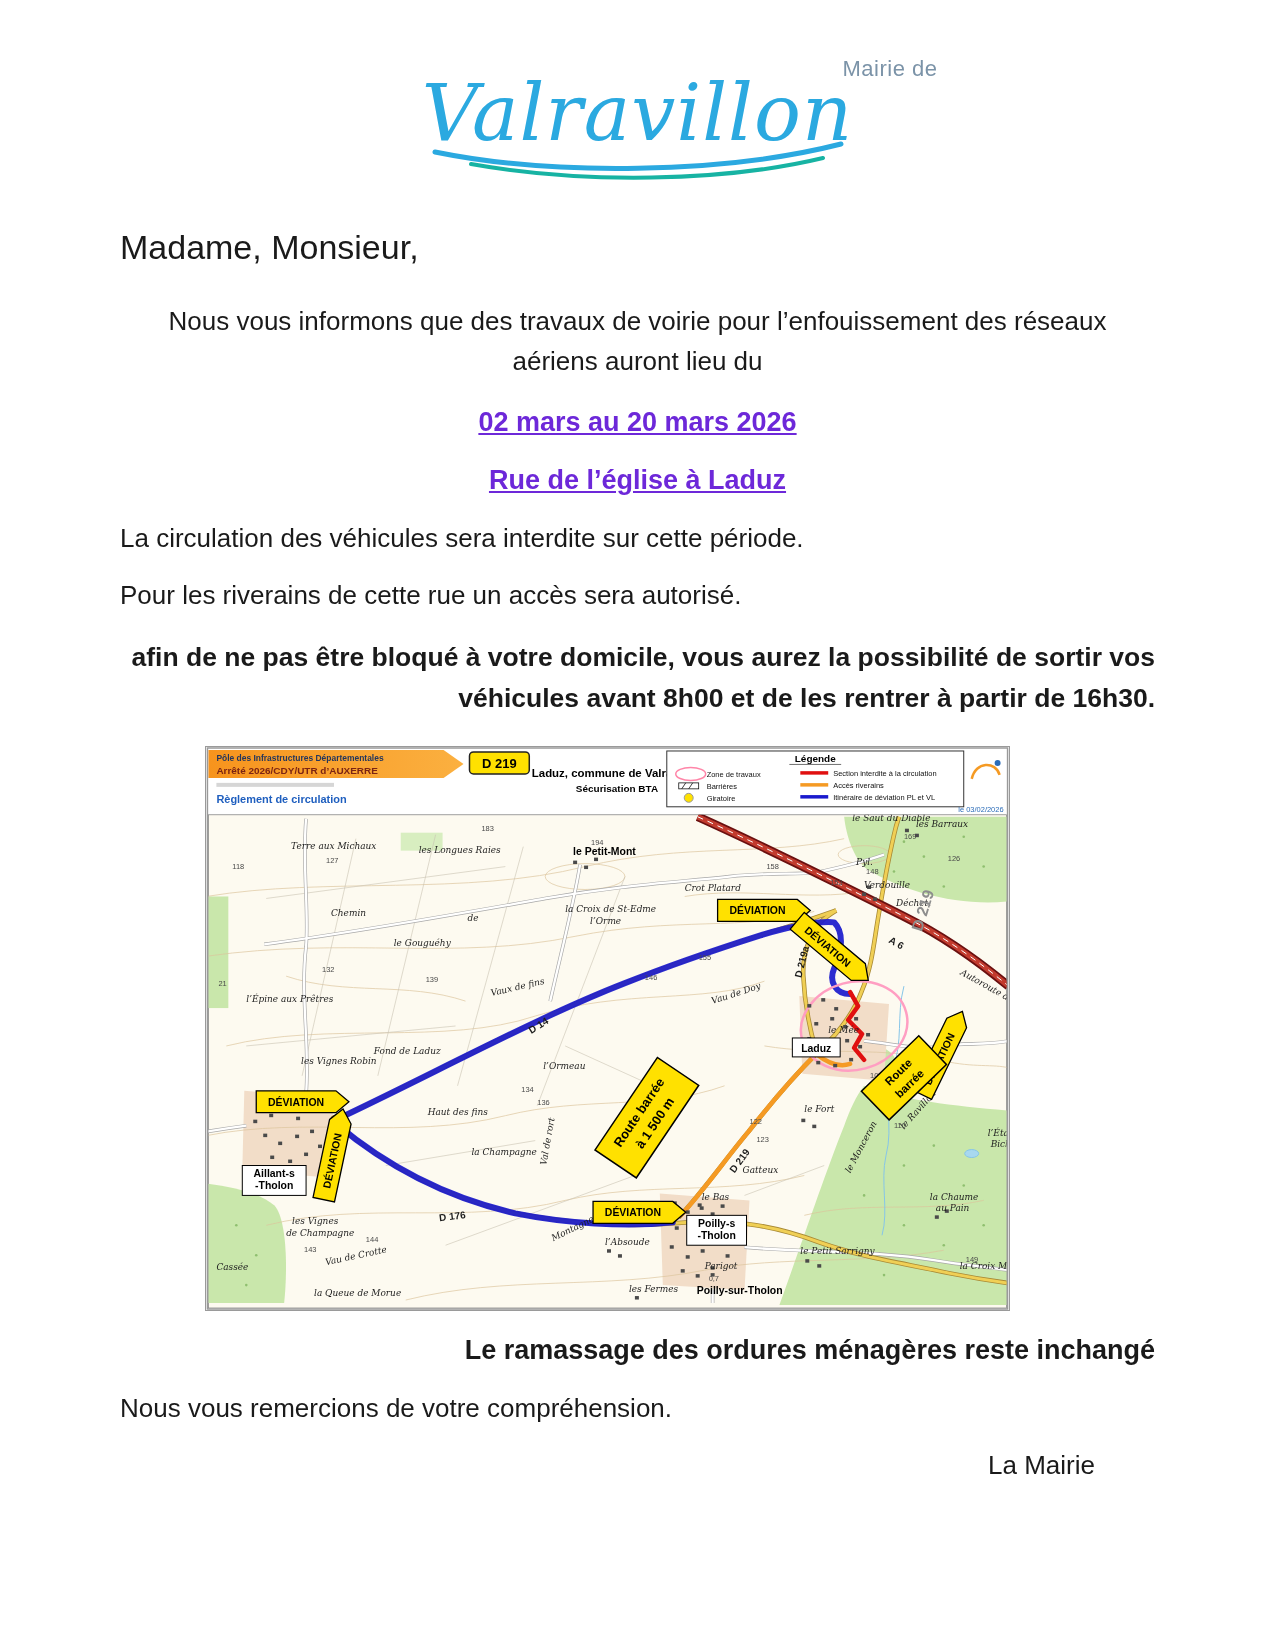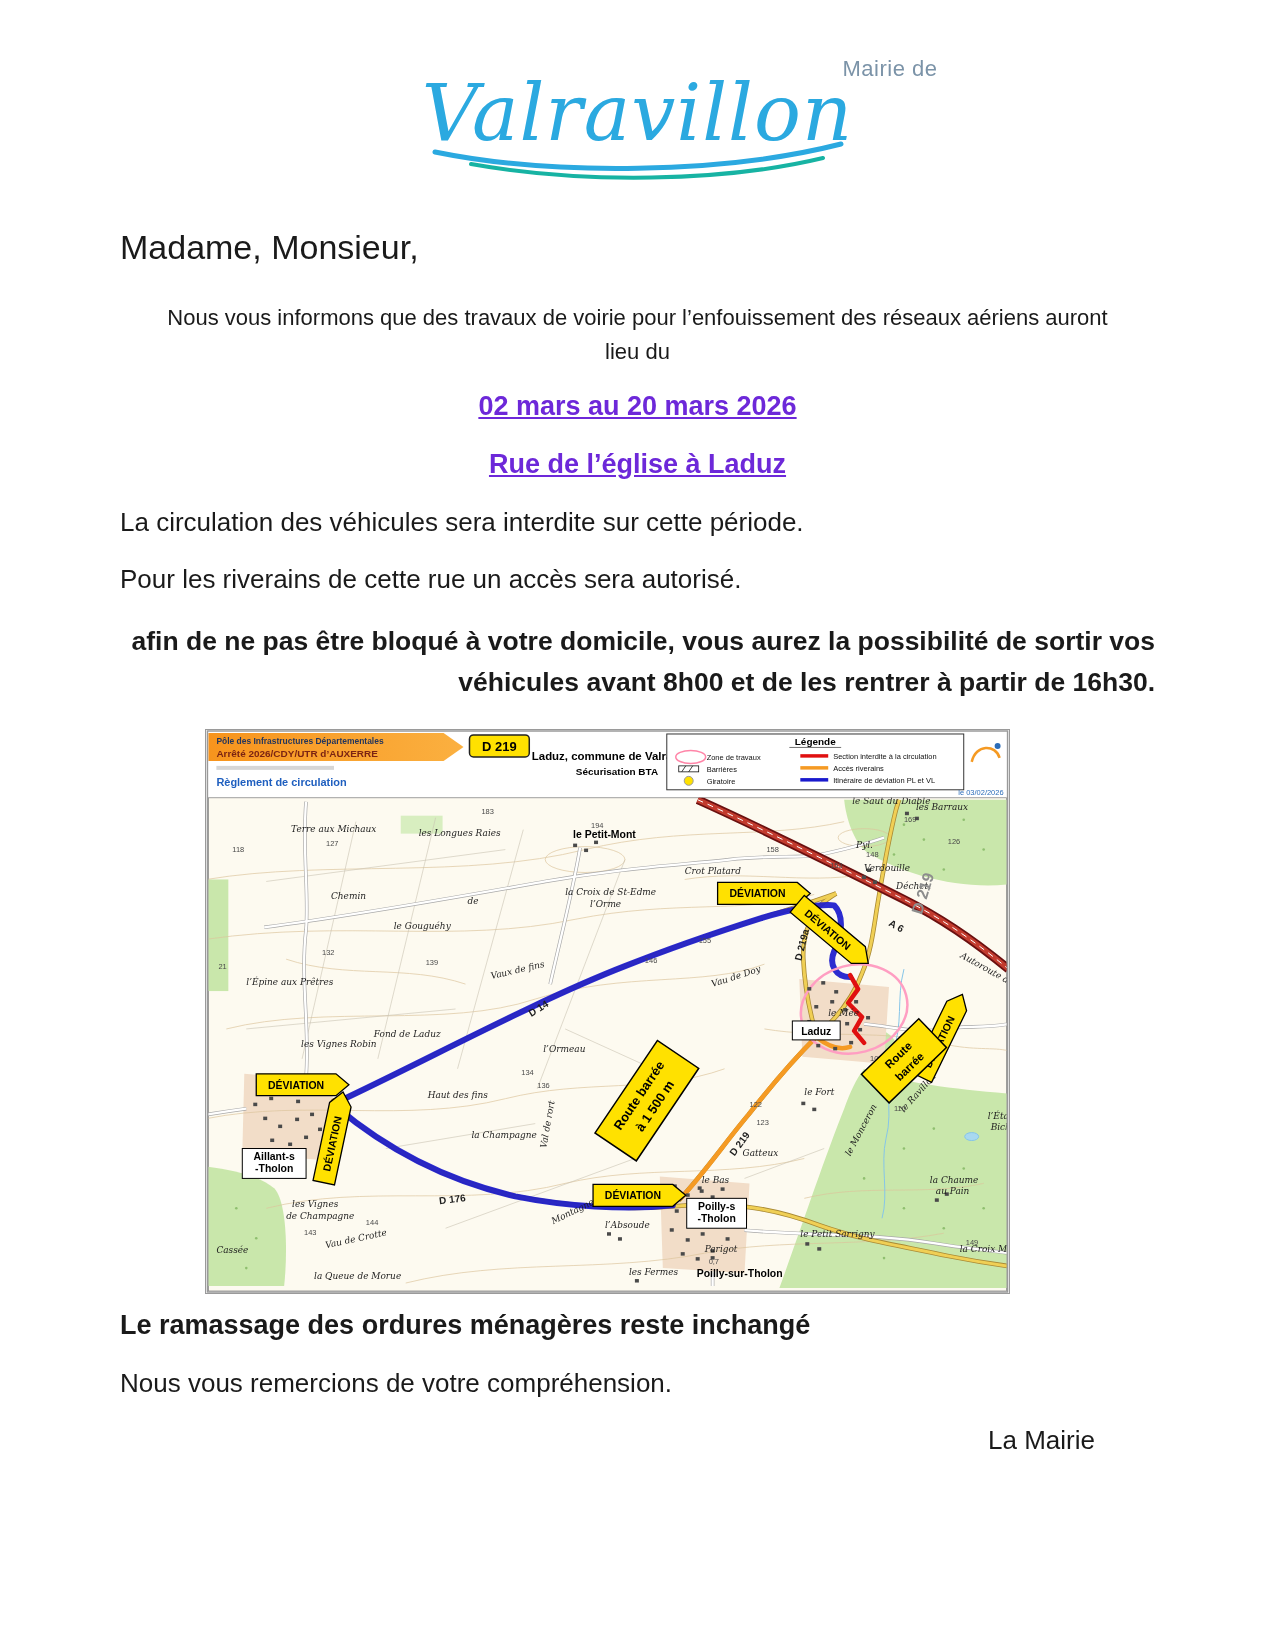--- a/index.html
+++ b/index.html
@@ -10,26 +10,26 @@
 
   
   .logo{width:600px;margin:56px auto 0;text-align:center;}
   .logo-prefix{font-size:22px;color:#7b93a8;text-align:right;margin-left:120px;letter-spacing:.5px;}
   .logo-name{font-family:"DejaVu Serif",serif;font-style:italic;font-size:78px;color:#2BA9E0;
              line-height:1.02;margin-top:-8px;letter-spacing:1px;}
   .logo-swoosh{display:block;margin:-16px auto 0;}
 
   
   .salutation{margin-top:48px;font-size:34px;}
-  .intro{margin-top:24px;font-size:22px;line-height:1.55;text-align:center;max-width:950px;margin-left:auto;margin-right:auto;}
+  .intro{margin-top:24px;font-size:26px;line-height:1.55;text-align:center;max-width:950px;margin-left:auto;margin-right:auto;}
   .red-heading{margin-top:22px;text-align:center;font-size:27px;font-weight:bold;color:#6d28d9;text-decoration:underline;}
   .para{font-size:26px;}
   .para-bold{margin-top:26px;font-size:26.5px;font-weight:bold;line-height:1.55;text-align:right;}
   .map-wrap{margin:22px 0 0 85px;width:805px;}
-  .ordures{margin-top:16px;text-align:left;font-size:27px;font-weight:bold;}
+  .ordures{margin-top:24px;text-align:right;font-size:27px;font-weight:bold;}
   .merci{margin-top:26px;font-size:26px;}
   .signature{margin-top:22px;text-align:right;font-size:26px;padding-right:60px;}
 
   
   .map-frame{display:block;background:#fff;border:1px solid #9a9a9a;}
   svg text{user-select:none;font-family:"Liberation Sans",sans-serif;}
   .ml-lieu{font:italic 9px "DejaVu Serif",serif;fill:#1d1d1d;}
   .ml-big{font:700 10.5px "Liberation Sans",sans-serif;fill:#000;}
   .ml-num{font:7.5px "Liberation Sans",sans-serif;fill:#4a4a4a;}
   .ml-road{font:700 10px "Liberation Sans",sans-serif;fill:#1d1d1d;}

